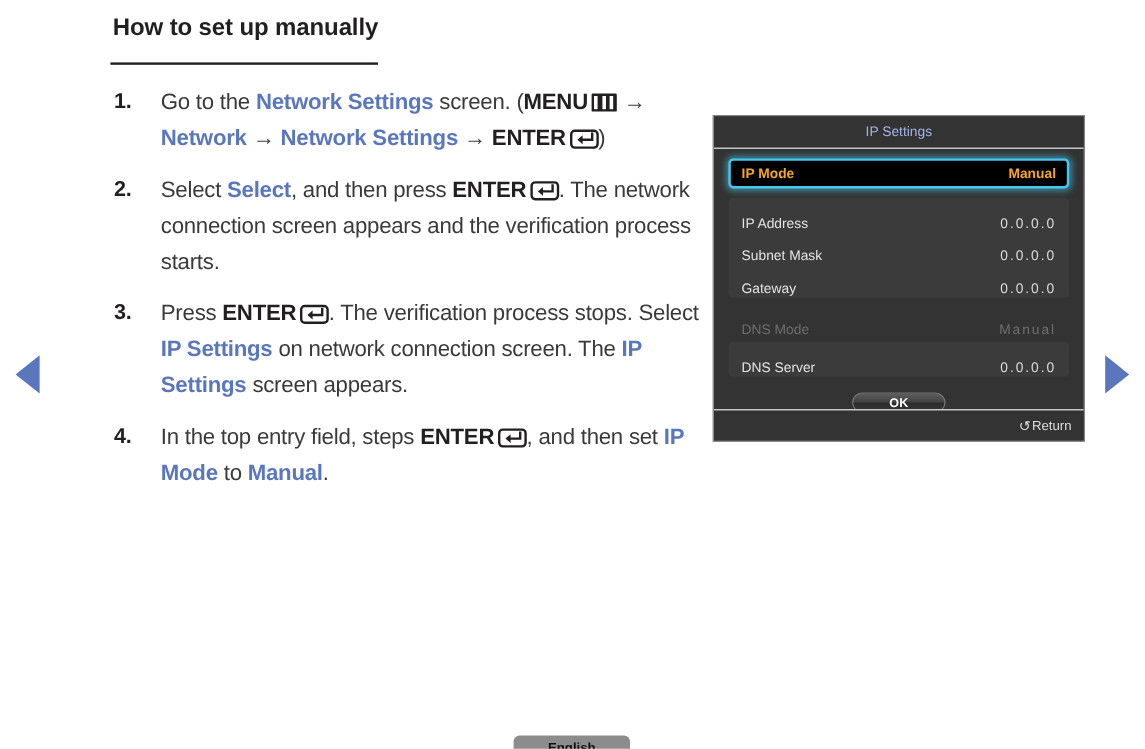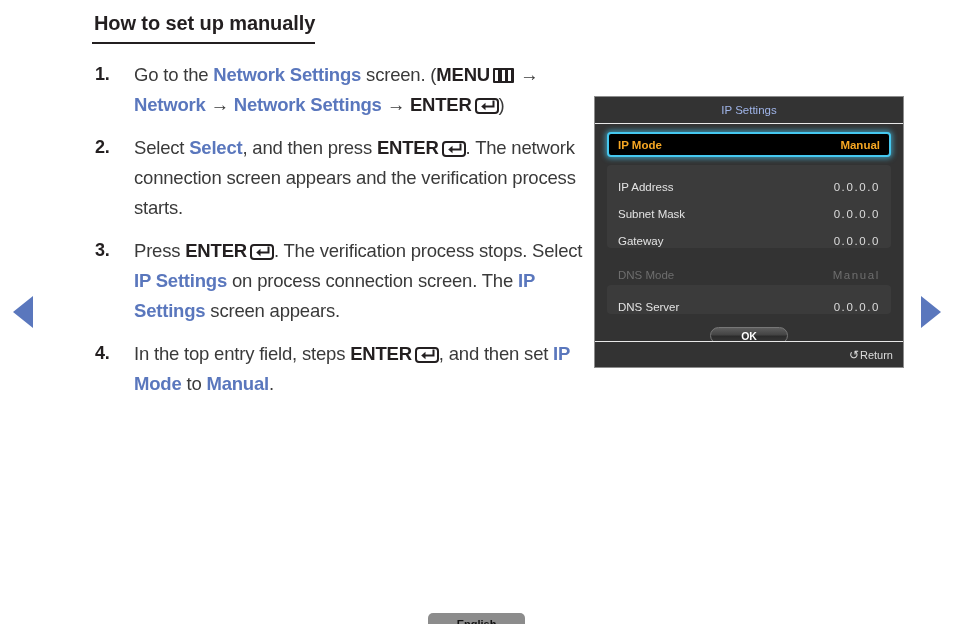--- a/index.html
+++ b/index.html
@@ -40,21 +40,21 @@
     left: 92px;
     top: 12px;
     width: 500px;
   }
 
   .page-title {
     font-size: 20px;
     font-weight: bold;
     letter-spacing: -0.1px;
     margin: 0;
-    padding: 0 0 7px 2px;
+    padding: 0 0 17px 2px;
     border-bottom: 2px solid #231f20;
     display: inline-block;
   }
   .title-wrap { display: block; }
 
   .intro {
     font-size: 18.5px;
     margin: 13px 0 0 1px;
     line-height: 1.25;
     color: #3a3a3a;
@@ -270,21 +270,21 @@
         <span class="step-body"><span>Select </span><span class="blue">Select</span><span>, and then press </span><span class="bold">ENTER</span><span class="icon-enter"><svg width="17" height="11" viewBox="0 0 17 11">
               <path d="M14.5 0.5 L14.5 6.5 L5.5 6.5" fill="none" stroke="#231f20" stroke-width="2"></path>
               <path d="M6.5 2.8 L2.2 6.5 L6.5 10.2 Z" fill="#231f20"></path>
             </svg></span><span>. The network connection screen appears and the verification process starts.</span></span>
       </li>
       <li>
         <span class="num">3.</span>
         <span class="step-body"><span>Press </span><span class="bold">ENTER</span><span class="icon-enter"><svg width="17" height="11" viewBox="0 0 17 11">
               <path d="M14.5 0.5 L14.5 6.5 L5.5 6.5" fill="none" stroke="#231f20" stroke-width="2"></path>
               <path d="M6.5 2.8 L2.2 6.5 L6.5 10.2 Z" fill="#231f20"></path>
-            </svg></span><span>. The verification process stops. Select </span><span class="blue">IP Settings</span><span> on process connection screen. The </span><span class="blue">IP Settings</span><span> screen appears.</span></span>
+            </svg></span><span>. The verification process stops. Select </span><span class="blue">IP Settings</span><span> on network connection screen. The </span><span class="blue">IP Settings</span><span> screen appears.</span></span>
       </li>
       <li>
         <span class="num">4.</span>
         <span class="step-body"><span>In the top entry field, steps </span><span class="bold">ENTER</span><span class="icon-enter"><svg width="17" height="11" viewBox="0 0 17 11">
               <path d="M14.5 0.5 L14.5 6.5 L5.5 6.5" fill="none" stroke="#231f20" stroke-width="2"></path>
               <path d="M6.5 2.8 L2.2 6.5 L6.5 10.2 Z" fill="#231f20"></path>
             </svg></span><span>, and then set </span><span class="blue">IP Mode</span><span> to </span><span class="blue">Manual</span><span>.</span></span>
       </li>
     </ol>
 </div>

